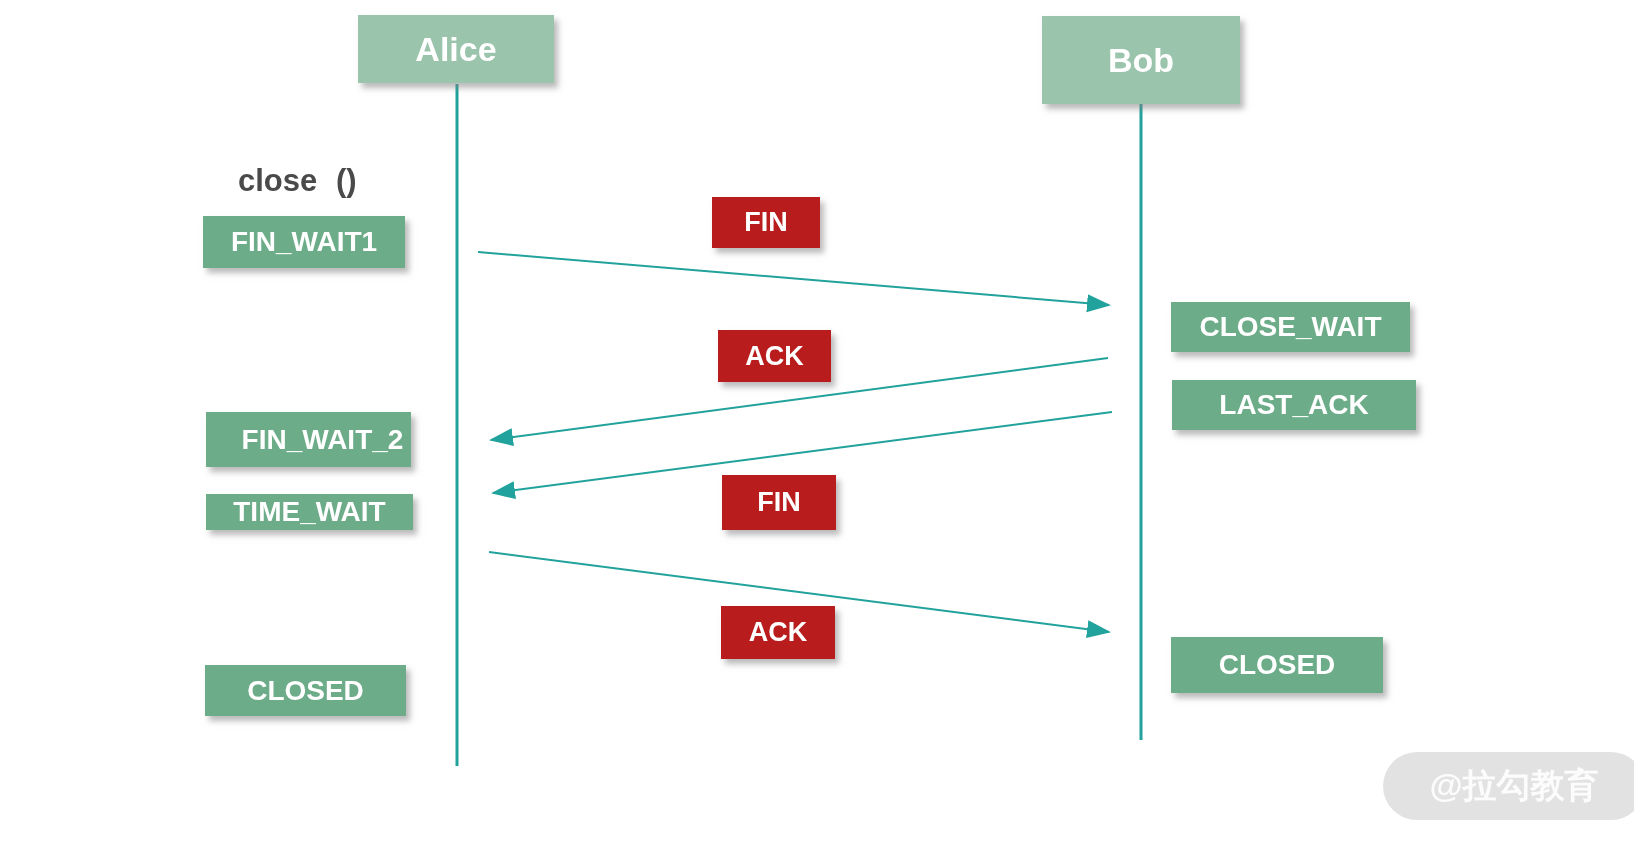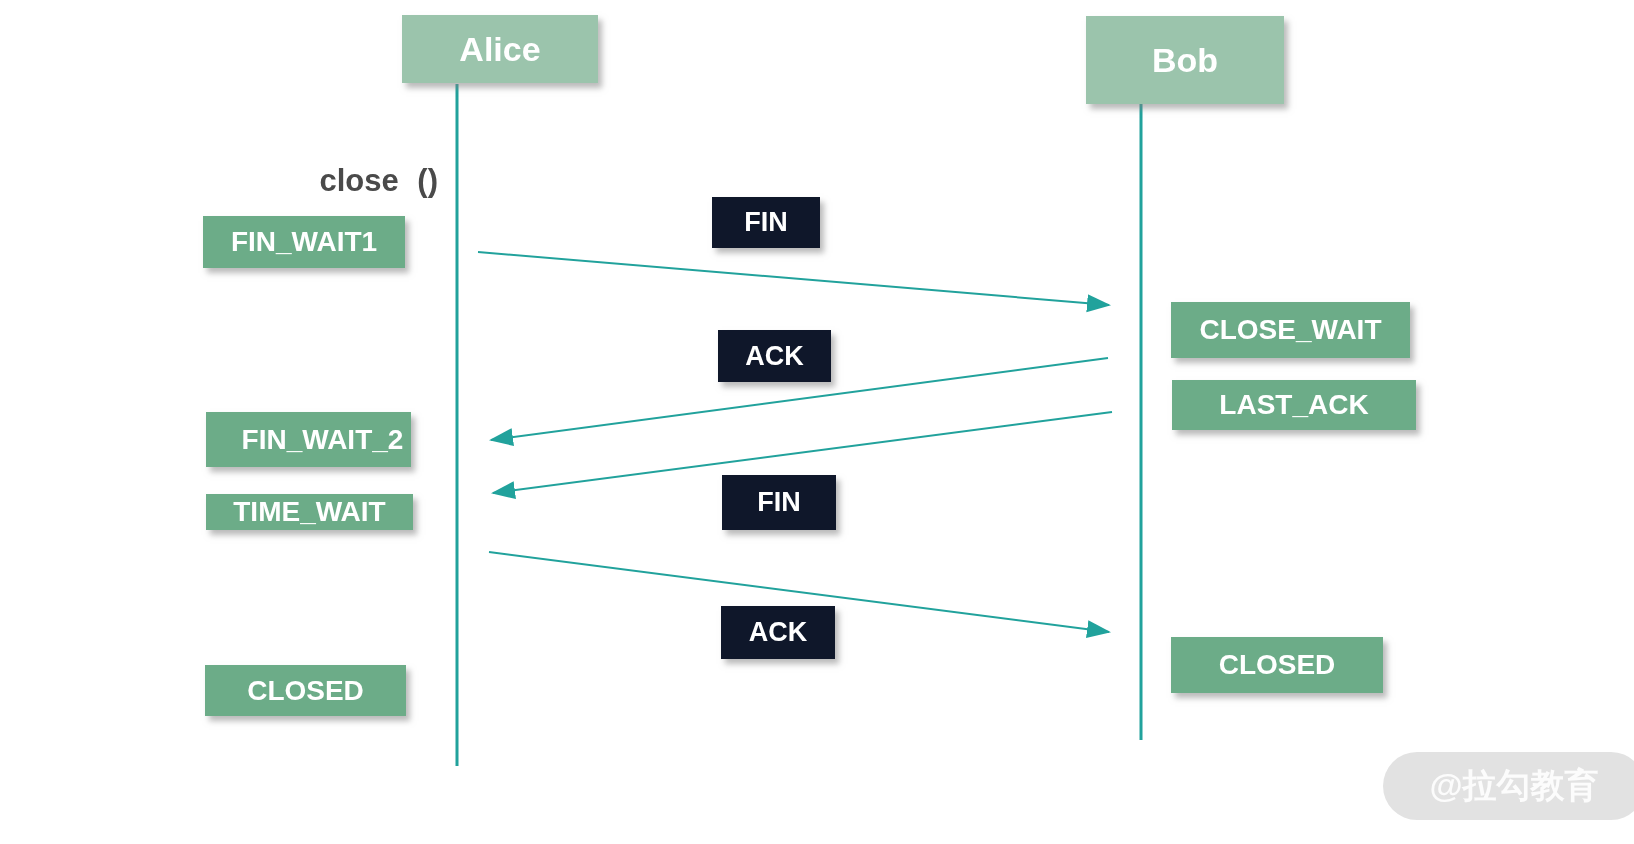--- a/index.html
+++ b/index.html
@@ -22,36 +22,35 @@
     align-items: center;
     justify-content: center;
     color: #ffffff;
     font-weight: bold;
     box-shadow: 4px 5px 6px rgba(130,130,130,0.55);
     box-sizing: border-box;
   }
   .actor {
     background: #9bc4ac;
     font-size: 34px;
-    margin-left: 44px;
   }
   .state {
     background: #6cac88;
     font-size: 28px;
   }
   .message {
-    background: #0f172a;
+    background: #b91c1c;
     font-size: 27px;
   }
   .annotation {
     position: absolute;
     color: #4a4a4a;
     font-size: 31px;
     font-weight: bold;
-    text-align: right;
+    text-align: left;
     word-spacing: 10px;
   }
   .watermark {
     position: absolute;
     left: 1383px; top: 752px;
     width: 262px; height: 68px;
     background: #e2e2e2;
     border-radius: 34px;
     display: flex;
     align-items: center;
@@ -64,21 +63,21 @@
   #actor-alice { left: 358px; top: 15px; width: 196px; height: 68px; }
   #actor-bob   { left: 1042px; top: 16px; width: 198px; height: 88px; }
   
   #close-call  { left: 238px; top: 163px; width: 200px; height: 38px; }
   
   #st-finwait1 { left: 203px; top: 216px; width: 202px; height: 52px; }
   #st-finwait2 { left: 206px; top: 412px; width: 205px; height: 55px; padding-left: 28px; }
   #st-timewait { left: 206px; top: 494px; width: 207px; height: 36px; }
   #st-closed-a { left: 205px; top: 665px; width: 201px; height: 51px; }
   
-  #st-closewait{ left: 1171px; top: 302px; width: 239px; height: 56px; }
+  #st-closewait{ left: 1171px; top: 302px; width: 239px; height: 50px; }
   #st-lastack  { left: 1172px; top: 380px; width: 244px; height: 50px; }
   #st-closed-b { left: 1171px; top: 637px; width: 212px; height: 56px; }
   
   #msg-fin1 { left: 712px; top: 197px; width: 108px; height: 51px; }
   #msg-ack1 { left: 718px; top: 330px; width: 113px; height: 52px; }
   #msg-fin2 { left: 722px; top: 475px; width: 114px; height: 55px; }
   #msg-ack2 { left: 721px; top: 606px; width: 114px; height: 53px; }
 </style>
 </head>
 <body>

